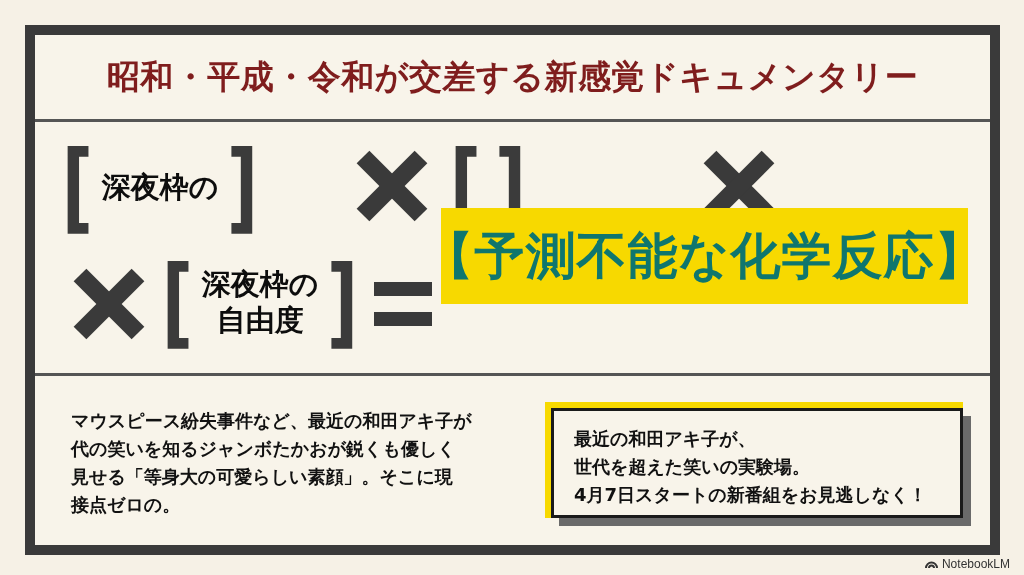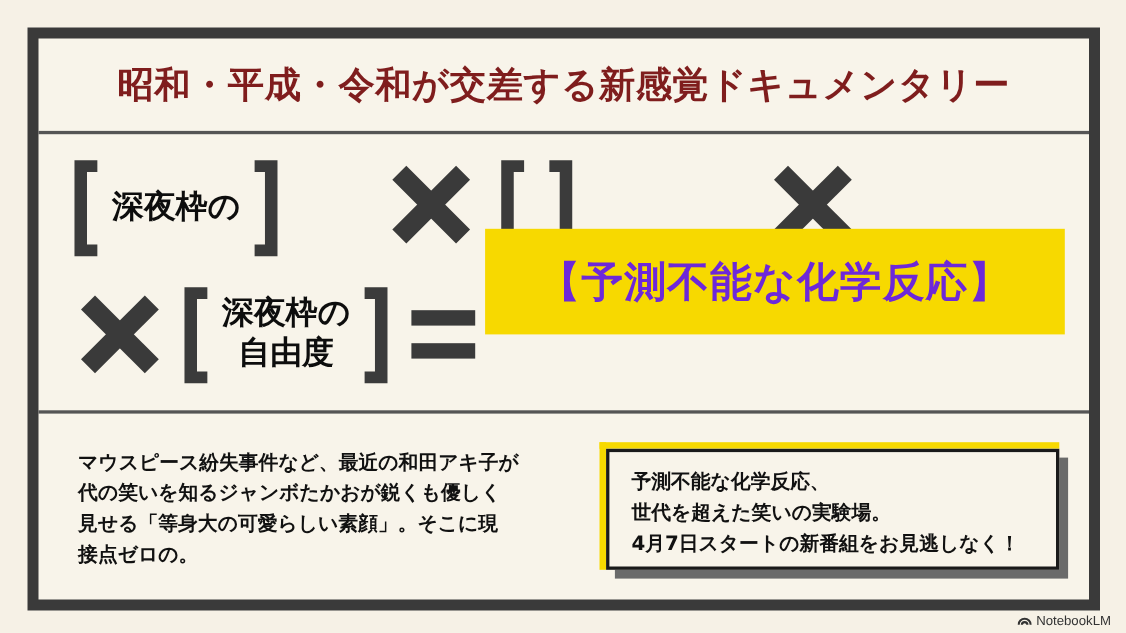--- a/index.html
+++ b/index.html
@@ -55,21 +55,21 @@
     }
     .equals-shape span {
       position: absolute; left: 0; width: 58px; height: 14px; background: #3a3a3a;
     }
     .result {
       position: absolute; left: 406px; top: 173px; width: 527px; height: 96px;
       background: #f7d900;
       display: flex; align-items: center; justify-content: center;
     }
     .result-text {
-      font-size: 38px; font-weight: bold; color: #6d28d9; white-space: nowrap; letter-spacing: 1px;
+      font-size: 50px; font-weight: bold; color: #0f766e; white-space: nowrap; letter-spacing: 1px;
     }
     .bottom-left {
       position: absolute; left: 36px; top: 372px; width: 470px;
       font-size: 18px; font-weight: bold; line-height: 1.55; color: #111;
     }
     .callout-wrap {
       position: absolute; left: 510px; top: 367px; width: 426px; height: 124px;
     }
     .callout-yellow {
       position: absolute; left: 0; top: 0; width: 418px; height: 116px;
@@ -146,21 +146,21 @@
     <div>マウスピース紛失事件など、最近の和田アキ子が</div>
     <div>代の笑いを知るジャンボたかおが鋭くも優しく</div>
     <div>見せる「等身大の可愛らしい素顔」。そこに現</div>
     <div>接点ゼロの。</div>
   </div>
 
   <div class="callout-wrap">
     <div class="callout-yellow"></div>
     <div class="callout-shadow"></div>
     <div class="callout">
-      <div class="callout-line">予測不能な化学反応、</div>
+      <div class="callout-line">最近の和田アキ子が、</div>
       <div class="callout-line">世代を超えた笑いの実験場。</div>
       <div class="callout-line">4月7日スタートの新番組をお見逃しなく！</div>
     </div>
   </div>
 </div>
 
 <div class="watermark">
   <svg width="13" height="10" viewBox="0 0 13 10">
     <path d="M1 9 A5.5 5.5 0 0 1 12 9" fill="none" stroke="#333" stroke-width="2"></path>
     <path d="M4 9 A2.5 2.5 0 0 1 9 9" fill="none" stroke="#333" stroke-width="2"></path>

